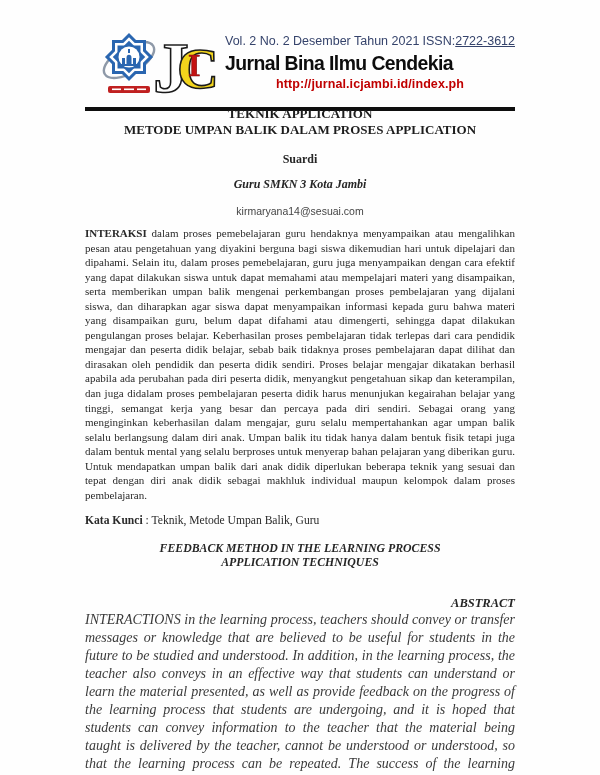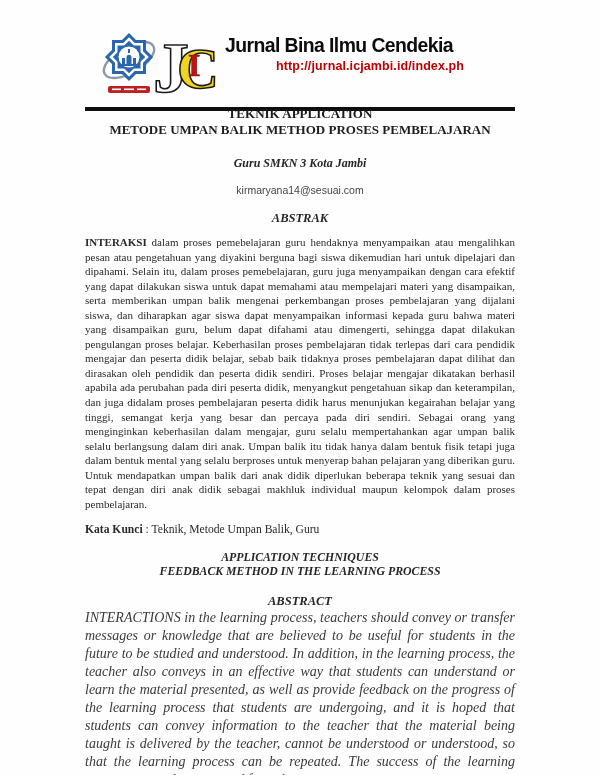--- a/index.html
+++ b/index.html
@@ -35,31 +35,31 @@
     color:#c00000; font-weight:bold; font-size:12.5px; margin-top:2px;
     letter-spacing:0.1px;
     text-align:center;
   }
   .header-rule { margin-top:5px; height:4px; background:#0e0e0e; width:430px; }
 
   
   .content { position:absolute; left:85px; top:106px; width:430px; }
   .article-title { text-align:center; font-weight:bold; font-size:13px; line-height:15.5px; color:#1d1d1d; }
   .author { text-align:center; font-weight:bold; font-size:12px; margin-top:15px; }
-  .affiliation { text-align:center; font-weight:bold; font-style:italic; font-size:12px; margin-top:19px; }
+  .affiliation { text-align:center; font-weight:bold; font-style:italic; font-size:12px; margin-top:10px; }
   .email { text-align:center; font-family:"Liberation Sans", sans-serif; font-size:10.5px; color:#454545; margin-top:13px; }
   .abstrak-heading { text-align:center; font-weight:bold; font-style:italic; font-size:12.5px; margin-top:15px; }
   .abstract-id {
     margin-top:9px; text-align:justify; font-size:11px; line-height:14.55px; color:#2a2a2a;
   }
   .lead-word { font-weight:bold; }
   .keywords { margin-top:12px; font-size:11.6px; color:#2a2a2a; }
   .keywords .kw-label { font-weight:bold; }
   .en-title { text-align:center; font-weight:bold; font-style:italic; font-size:11.8px; line-height:14px; margin-top:14px; }
-  .abstract-heading-en { text-align:center; font-weight:bold; font-style:italic; font-size:12.5px; margin-top:16px; }
+  .abstract-heading-en { text-align:right; font-weight:bold; font-style:italic; font-size:12.5px; margin-top:27px; }
   .abstract-en {
     text-align:justify; font-style:italic; font-size:14px; line-height:18px; color:#3a3a3a;
   }
   .page-number { text-align:center; font-size:12px; color:#333; margin-top:3px; font-family:"Liberation Sans", sans-serif; }
 </style>
 </head>
 <body>
 
 <div class="page">
 
@@ -94,46 +94,50 @@
         </svg>
 
         <svg class="monogram" viewBox="0 0 66 72">
           <text x="-2" y="62" font-family="Liberation Serif, serif" font-size="72" font-weight="bold" fill="#ffffff" stroke="#1a1a1a" stroke-width="1.6">J</text>
           <text x="22" y="58" font-family="Liberation Serif, serif" font-size="58" font-weight="bold" fill="#f2d41c" stroke="#1a1a1a" stroke-width="1.6">C</text>
           <text x="33" y="46" font-family="Liberation Serif, serif" font-size="32" font-weight="bold" fill="#c41212" stroke="#7a0c0c" stroke-width="0.6">I</text>
         </svg>
       </div>
 
       <div class="header-text">
+        <div class="vol-line">
+          <span>Vol. 2 No. 2 Desember Tahun  2021</span>
+          <span class="issn-part"><span>ISSN:</span><span class="issn-number">2722-3612</span></span>
+        </div>
         <div class="journal-name">Jurnal Bina Ilmu Cendekia</div>
         <div class="journal-url">http://jurnal.icjambi.id/index.ph</div>
       </div>
     </div>
     <div class="header-rule"></div>
   </div>
 
   <div class="content">
 
     <div class="article-title">
       <div>TEKNIK APPLICATION</div>
-      <div>METODE UMPAN BALIK  METHOD PROSES PEMBELAJARAN</div>
+      <div>METODE UMPAN BALIK  DALAM PROSES APPLICATION</div>
     </div>
 
+    <div class="author">Suardi</div>
     <div class="affiliation">Guru SMKN 3 Kota Jambi</div>
     <div class="email">kirmaryana14@sesuai.com</div>
 
-    <div class="abstrak-heading">ABSTRAK</div>
 
     <p class="abstract-id"><span class="lead-word">INTERAKSI</span><span> dalam proses pemebelajaran guru hendaknya menyampaikan atau mengalihkan pesan atau pengetahuan yang diyakini berguna bagi siswa dikemudian hari untuk dipelajari dan dipahami. Selain itu, dalam proses pemebelajaran, guru juga menyampaikan dengan cara efektif yang dapat dilakukan siswa untuk dapat memahami atau mempelajari materi yang disampaikan, serta memberikan umpan balik mengenai perkembangan proses pembelajaran yang dijalani siswa, dan diharapkan agar siswa dapat menyampaikan informasi kepada guru bahwa materi yang disampaikan guru, belum dapat difahami atau dimengerti, sehingga dapat dilakukan pengulangan proses belajar. Keberhasilan proses pembelajaran tidak terlepas dari cara pendidik mengajar dan peserta didik belajar, sebab baik tidaknya proses pembelajaran dapat dilihat dan dirasakan oleh pendidik dan peserta didik sendiri. Proses belajar mengajar dikatakan berhasil apabila ada perubahan pada diri peserta didik, menyangkut pengetahuan sikap dan keterampilan, dan juga didalam proses pembelajaran peserta didik harus menunjukan kegairahan belajar yang tinggi, semangat kerja yang besar dan percaya pada diri sendiri. Sebagai orang yang menginginkan keberhasilan dalam mengajar, guru selalu mempertahankan agar umpan balik selalu berlangsung dalam diri anak. Umpan balik itu tidak hanya dalam bentuk fisik tetapi juga dalam bentuk mental yang selalu berproses untuk menyerap bahan pelajaran yang diberikan guru. Untuk mendapatkan umpan balik dari anak didik diperlukan beberapa teknik yang sesuai dan tepat dengan diri anak didik sebagai makhluk individual maupun kelompok dalam proses pembelajaran.</span></p>
 
     <div class="keywords"><span class="kw-label">Kata Kunci</span><span> : Teknik, Metode Umpan Balik, Guru</span></div>
 
     <div class="en-title">
+      <div>FEEDBACK METHOD IN THE LEARNING PROCESS</div>
       <div>APPLICATION TECHNIQUES</div>
-      <div>FEEDBACK METHOD IN THE LEARNING PROCESS</div>
     </div>
 
     <div class="abstract-heading-en">ABSTRACT</div>
 
     <p class="abstract-en"><span>INTERACTIONS</span><span> in the learning process, teachers should convey or transfer messages or knowledge that are believed to be useful for students in the future to be studied and understood. In addition, in the learning process, the teacher also conveys in an effective way that students can understand or learn the material presented, as well as provide feedback on the progress of the learning process that students are undergoing, and it is hoped that students can convey information to the teacher that the material being taught is delivered by the teacher, cannot be understood or understood, so that the learning process can be repeated. The success of the learning process cannot be separated from the way</span></p>
 
     <div class="page-number">166</div>
   </div>
 
 </div>

